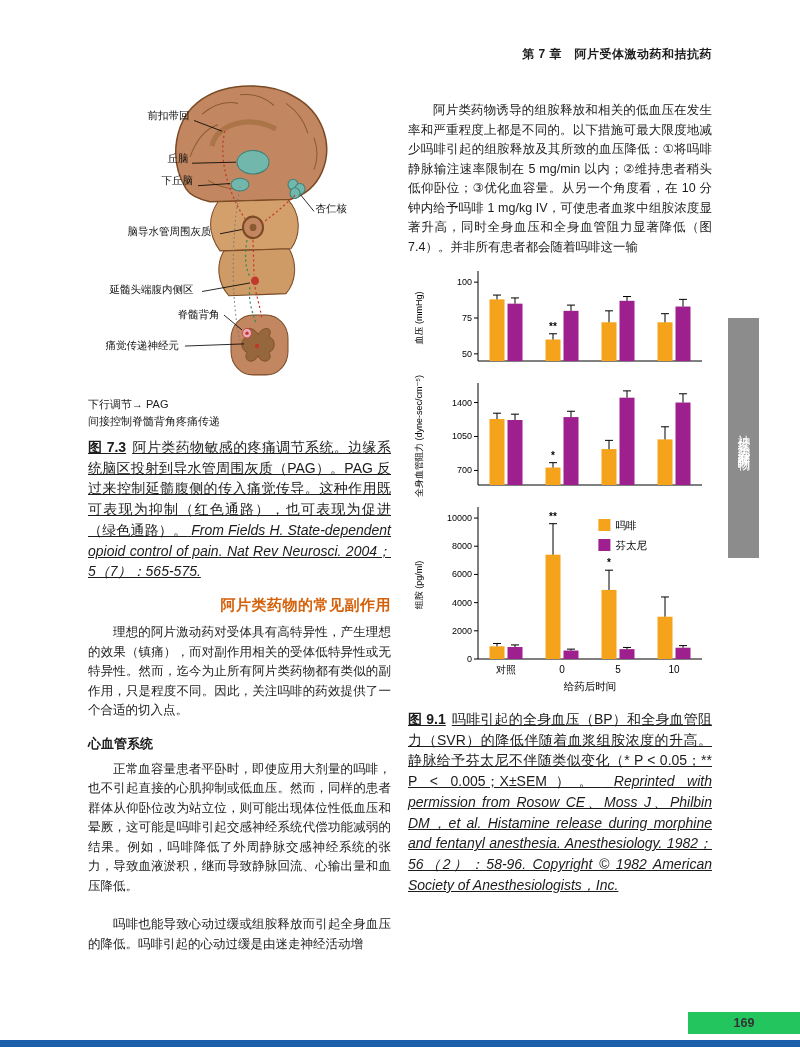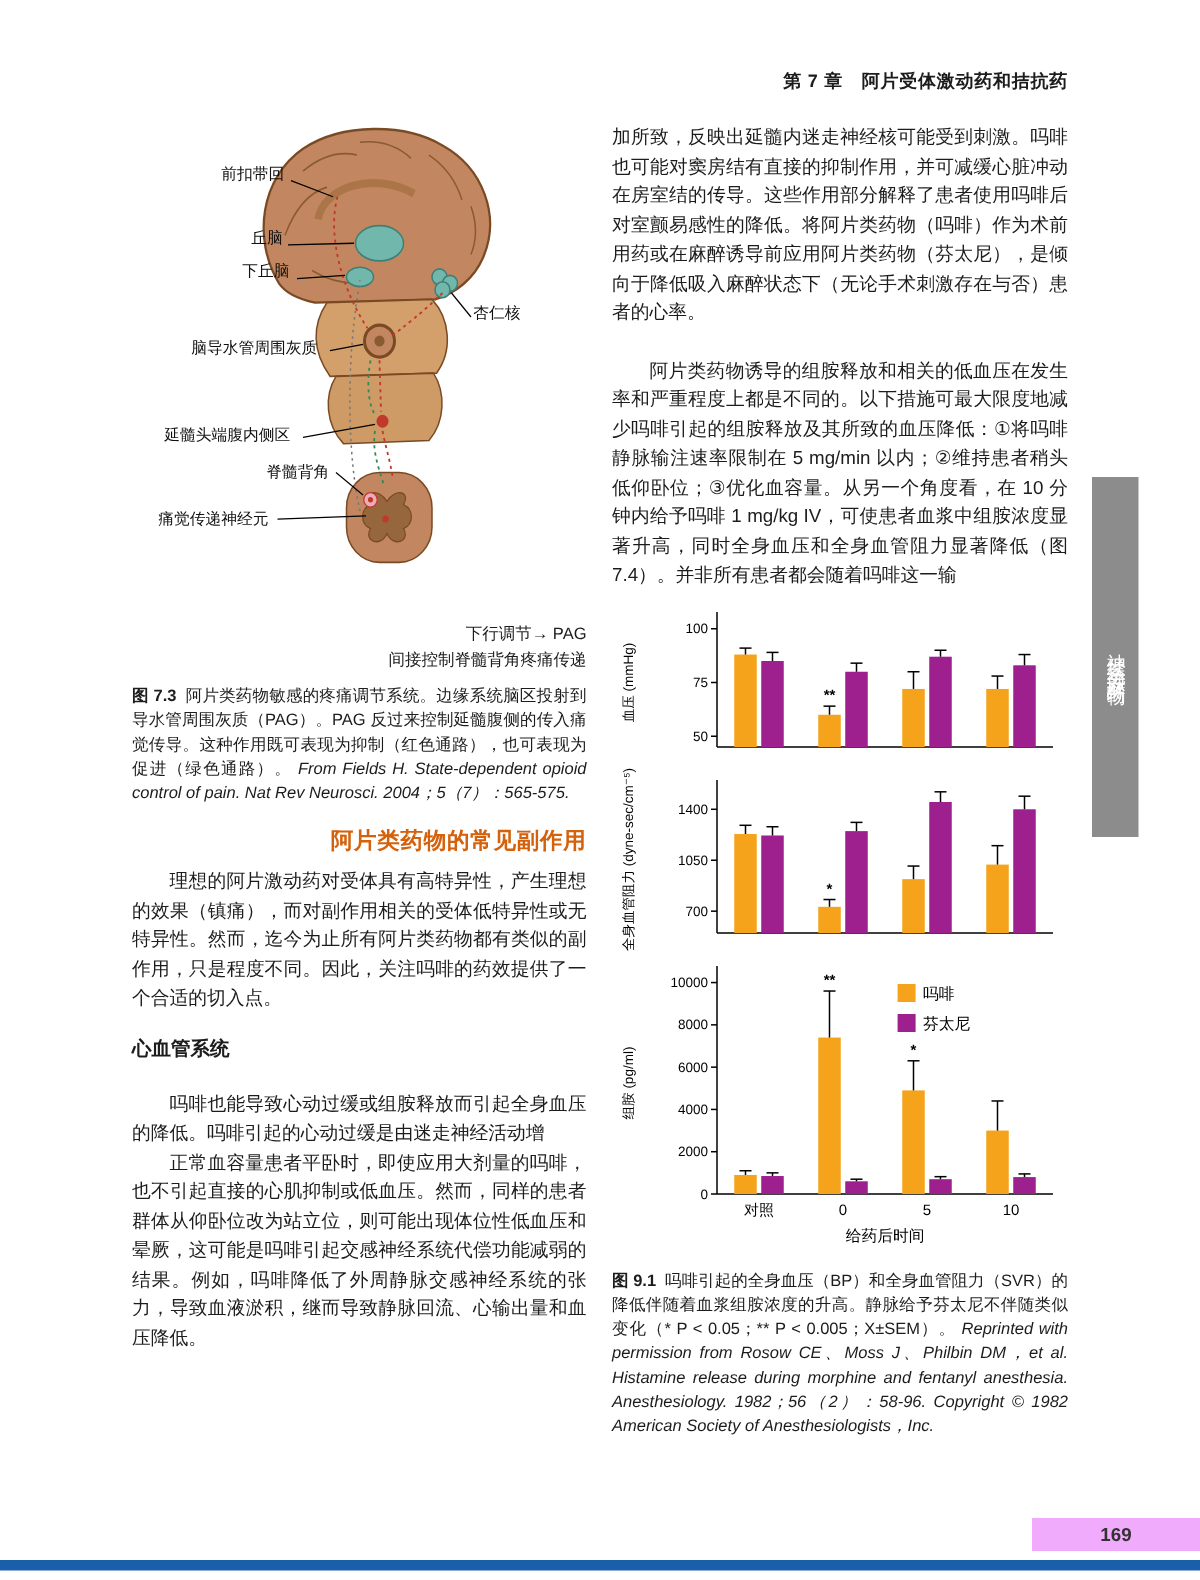--- a/index.html
+++ b/index.html
@@ -36,50 +36,50 @@
 
   .section-heading {
     color:#d4610b; font-weight:bold; font-size:15px;
     margin:14px 0 8px 0; letter-spacing:.5px;text-align:right;
   }
   .sub-heading {
     font-weight:bold; font-size:13px; margin:14px 0 7px 0;
   }
 
   .caption {
-    font-size:11px; line-height:1.48; text-align:justify; margin-top:8px;
+    font-size:14px; line-height:1.48; text-align:justify; margin-top:8px;text-decoration:underline;
   }
   .caption .cap-label { font-weight:bold; margin-right:6px; }
   .caption .cap-cite { font-style:italic; }
 
   
   .diagram { position:relative; width:300px; height:310px; margin:0 auto; }
   .diagram svg { position:absolute; left:0; top:0; overflow:visible; }
   .dlabel {
     position:absolute; font-size:10.5px; white-space:nowrap; color:#111;
   }
   .lb0{left:58px;  top:27px;}
   .lb1{left:78px;  top:70px;}
   .lb2{left:72px;  top:92px;}
   .lb3{left:38px;  top:143px;}
   .lb4{left:226px; top:120px;font-family:Liberation Serif, serif;}
   .lb5{left:20px;  top:201px;}
   .lb6{left:88px;  top:226px;}
   .lb7{left:16px;  top:257px;}
 
-  .diagram-note { text-align:right; font-size:11px; line-height:1.5; margin-top:23px; }
+  .diagram-note { text-align:left; font-size:11px; line-height:1.5; margin-top:4px; }
 
   .figure-block { margin-top:8px; }
   .chart-host { line-height:0; margin-bottom:4px; }
   .chart-host svg { overflow:visible; }
   .chart-host text { font-family:"Liberation Sans","DejaVu Sans",sans-serif; }
 
   .footer-pageband {
     position:absolute; right:0; top:1012px; width:112px; height:22px;
-    background:#f0abfc; display:flex; align-items:center; justify-content:center;
+    background:#22c55e; display:flex; align-items:center; justify-content:center;
     font-size:12.5px; font-weight:bold; color:#333;
   }
   .footer-bluebar {
     position:absolute; left:0; top:1040px; width:800px; height:7px;
     background:#1b5faa;
   }
 </style>
 </head>
 <body>
 
@@ -167,27 +167,26 @@
       <span class="cap-cite">From Fields H. State-dependent opioid control of pain. Nat Rev Neurosci. 2004；5（7）：565-575.</span>
     </p>
 
 
     <h2 class="section-heading">阿片类药物的常见副作用</h2>
 
     <p class="body-text indent">理想的阿片激动药对受体具有高特异性，产生理想的效果（镇痛），而对副作用相关的受体低特异性或无特异性。然而，迄今为止所有阿片类药物都有类似的副作用，只是程度不同。因此，关注吗啡的药效提供了一个合适的切入点。</p>
 
     <h3 class="sub-heading">心血管系统</h3>
 
+    <p class="body-text indent">正常血容量患者平卧时，即使应用大剂量的吗啡，也不引起直接的心肌抑制或低血压。然而，同样的患者群体从仰卧位改为站立位，则可能出现体位性低血压和晕厥，这可能是吗啡引起交感神经系统代偿功能减弱的结果。例如，吗啡降低了外周静脉交感神经系统的张力，导致血液淤积，继而导致静脉回流、心输出量和血压降低。</p>
     <p class="body-text indent mt6">吗啡也能导致心动过缓或组胺释放而引起全身血压的降低。吗啡引起的心动过缓是由迷走神经活动增</p>
-    <p class="body-text indent">正常血容量患者平卧时，即使应用大剂量的吗啡，也不引起直接的心肌抑制或低血压。然而，同样的患者群体从仰卧位改为站立位，则可能出现体位性低血压和晕厥，这可能是吗啡引起交感神经系统代偿功能减弱的结果。例如，吗啡降低了外周静脉交感神经系统的张力，导致血液淤积，继而导致静脉回流、心输出量和血压降低。</p>
   </div>
 
   <div class="col-right">
 
-    <p class="body-text">加所致，反映出延髓内迷走神经核可能受到刺激。吗啡也可能对窦房结有直接的抑制作用，并可减缓心脏冲动在房室结的传导。这些作用部分解释了患者使用吗啡后对室颤易感性的降低。将阿片类药物（吗啡）作为术前用药或在麻醉诱导前应用阿片类药物（芬太尼），是倾向于降低吸入麻醉状态下（无论手术刺激存在与否）患者的心率。</p>
     <p class="body-text indent mt6">阿片类药物诱导的组胺释放和相关的低血压在发生率和严重程度上都是不同的。以下措施可最大限度地减少吗啡引起的组胺释放及其所致的血压降低：①将吗啡静脉输注速率限制在 5 mg/min 以内；②维持患者稍头低仰卧位；③优化血容量。从另一个角度看，在 10 分钟内给予吗啡 1 mg/kg IV，可使患者血浆中组胺浓度显著升高，同时全身血压和全身血管阻力显著降低（图 7.4）。并非所有患者都会随着吗啡这一输</p>
 
     <div class="figure-block">
       <div class="chart-host"><svg width="300" height="108" viewBox="0 0 300 108">
             <line x1="70" y1="6" x2="70" y2="96" stroke="#000" stroke-width="1"></line>
             <line x1="70" y1="96" x2="294" y2="96" stroke="#000" stroke-width="1"></line>
             <line x1="66" y1="88.83333333333333" x2="70" y2="88.83333333333333" stroke="#000" stroke-width="1"></line>
             <text x="64" y="91.83333333333333" text-anchor="end" font-size="9">50</text>
             <line x1="66" y1="53" x2="70" y2="53" stroke="#000" stroke-width="1"></line>
             <text x="64" y="56" text-anchor="end" font-size="9">75</text>

